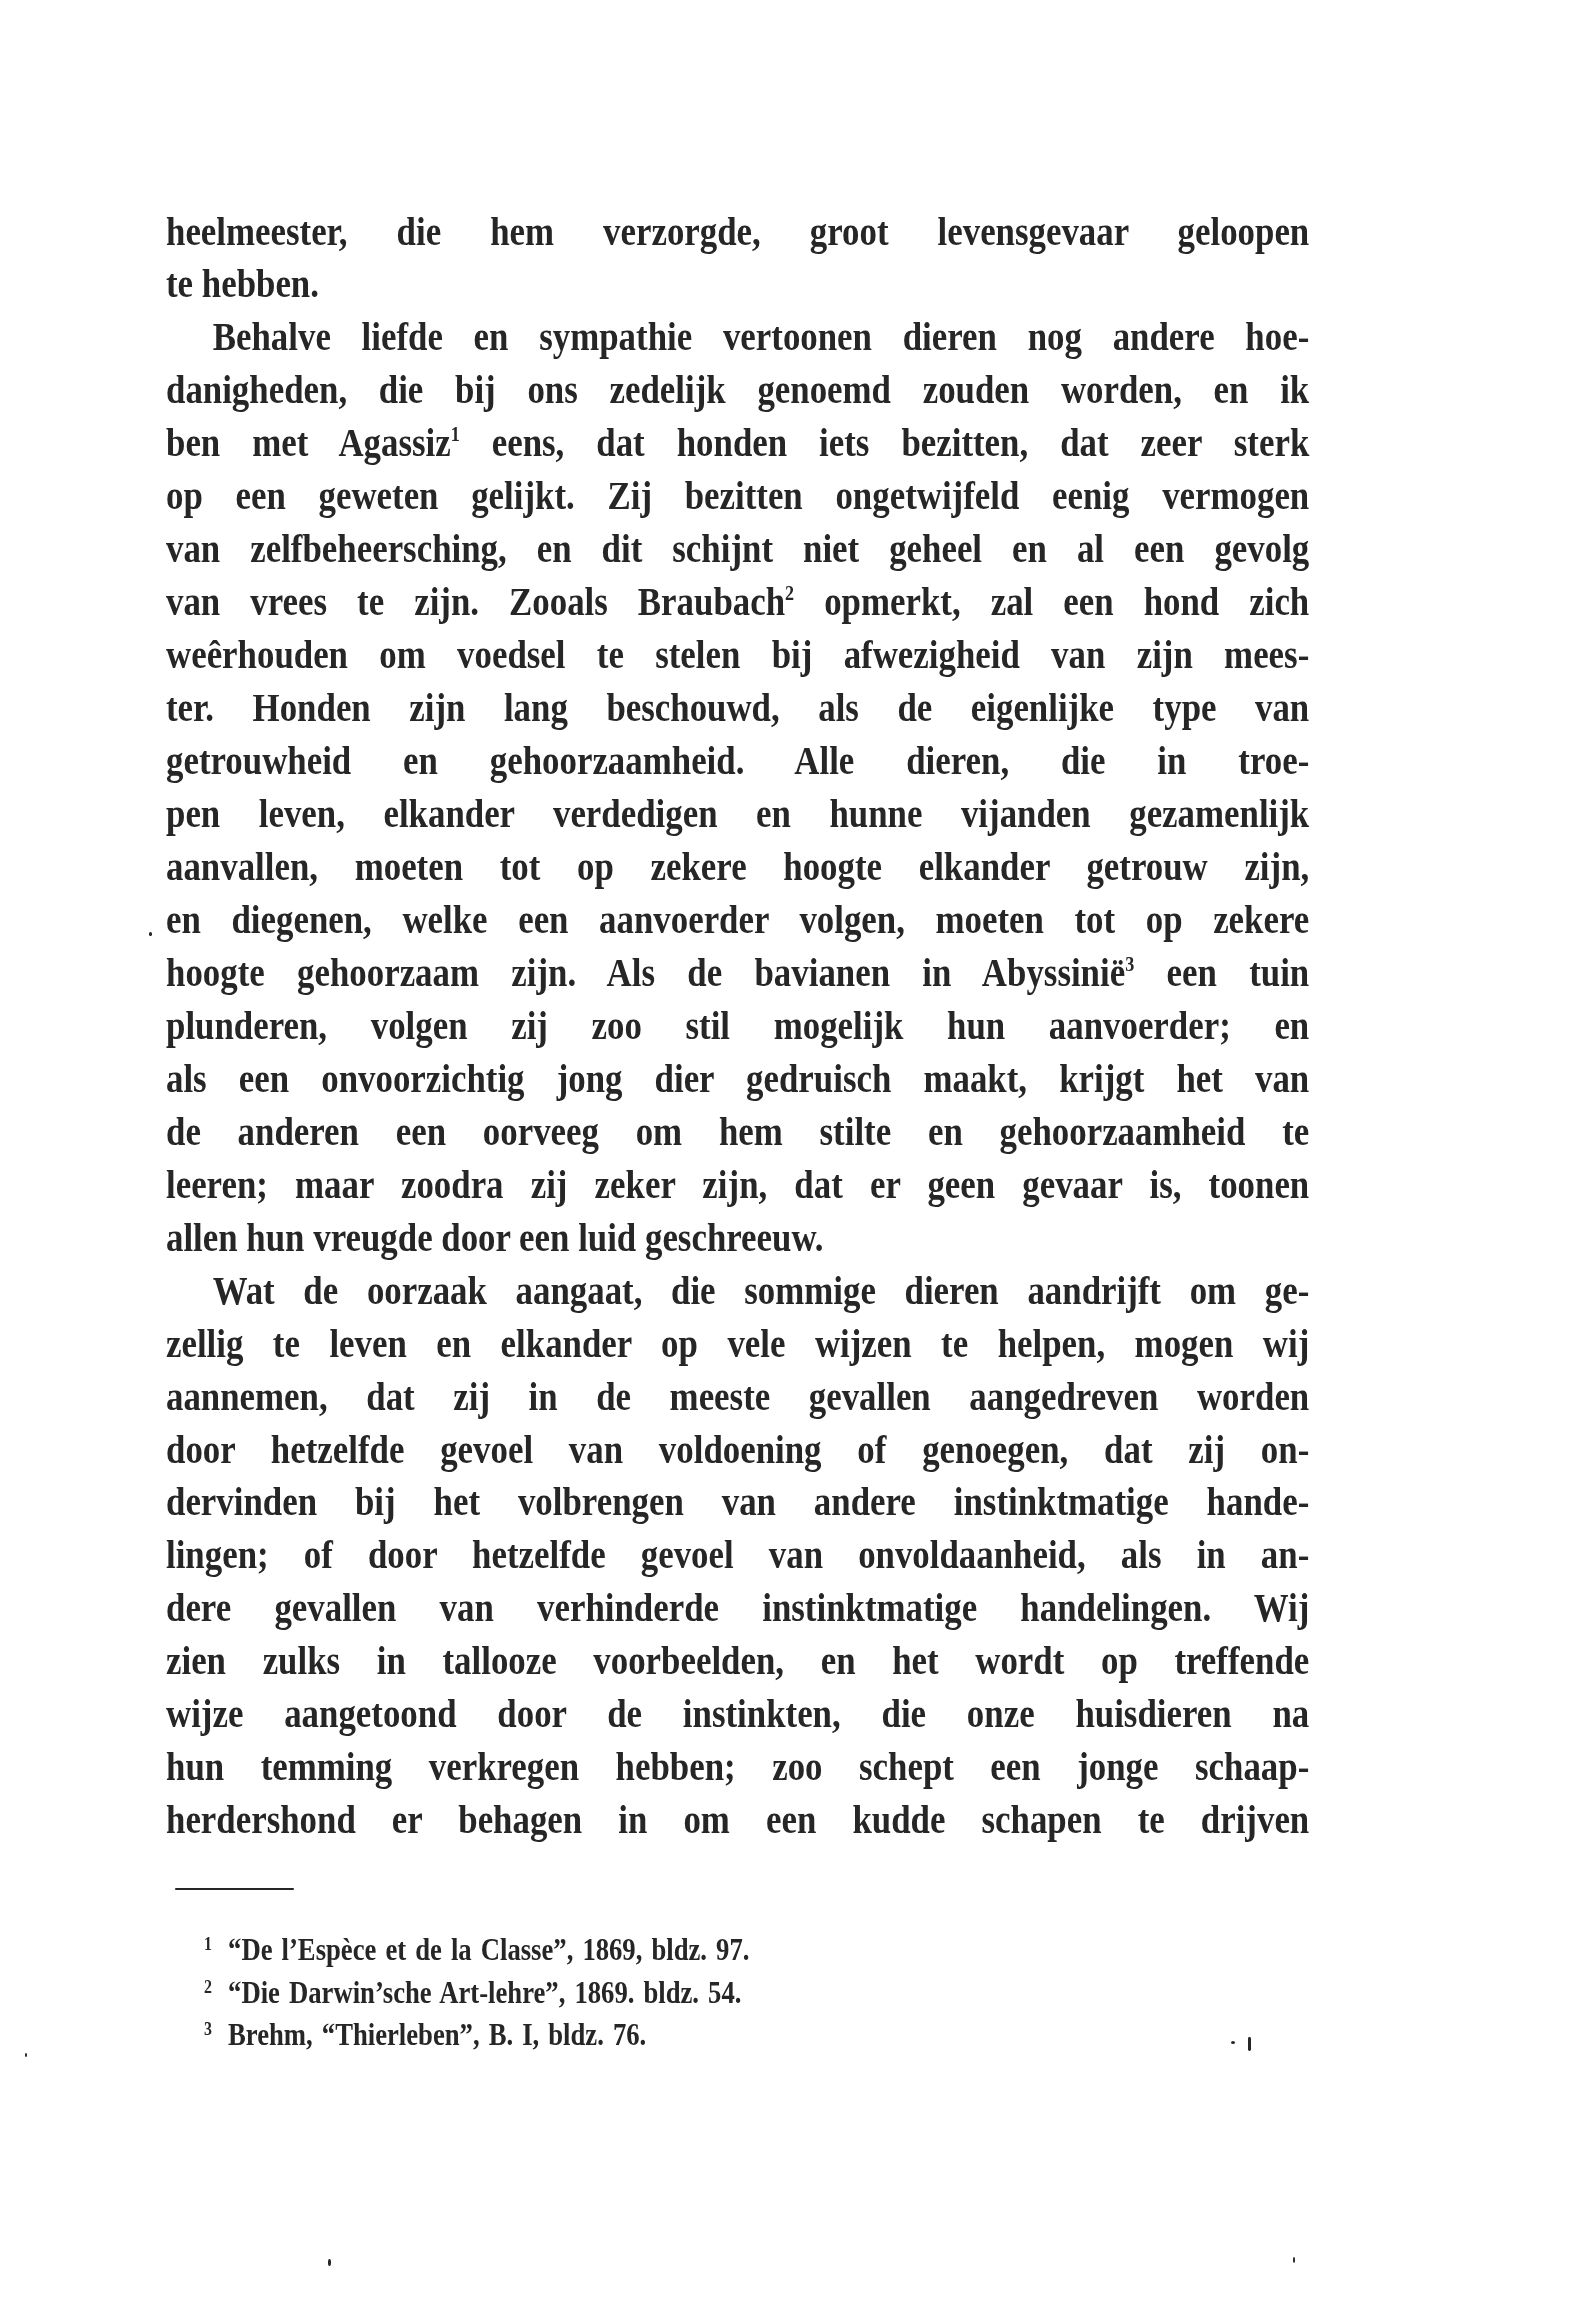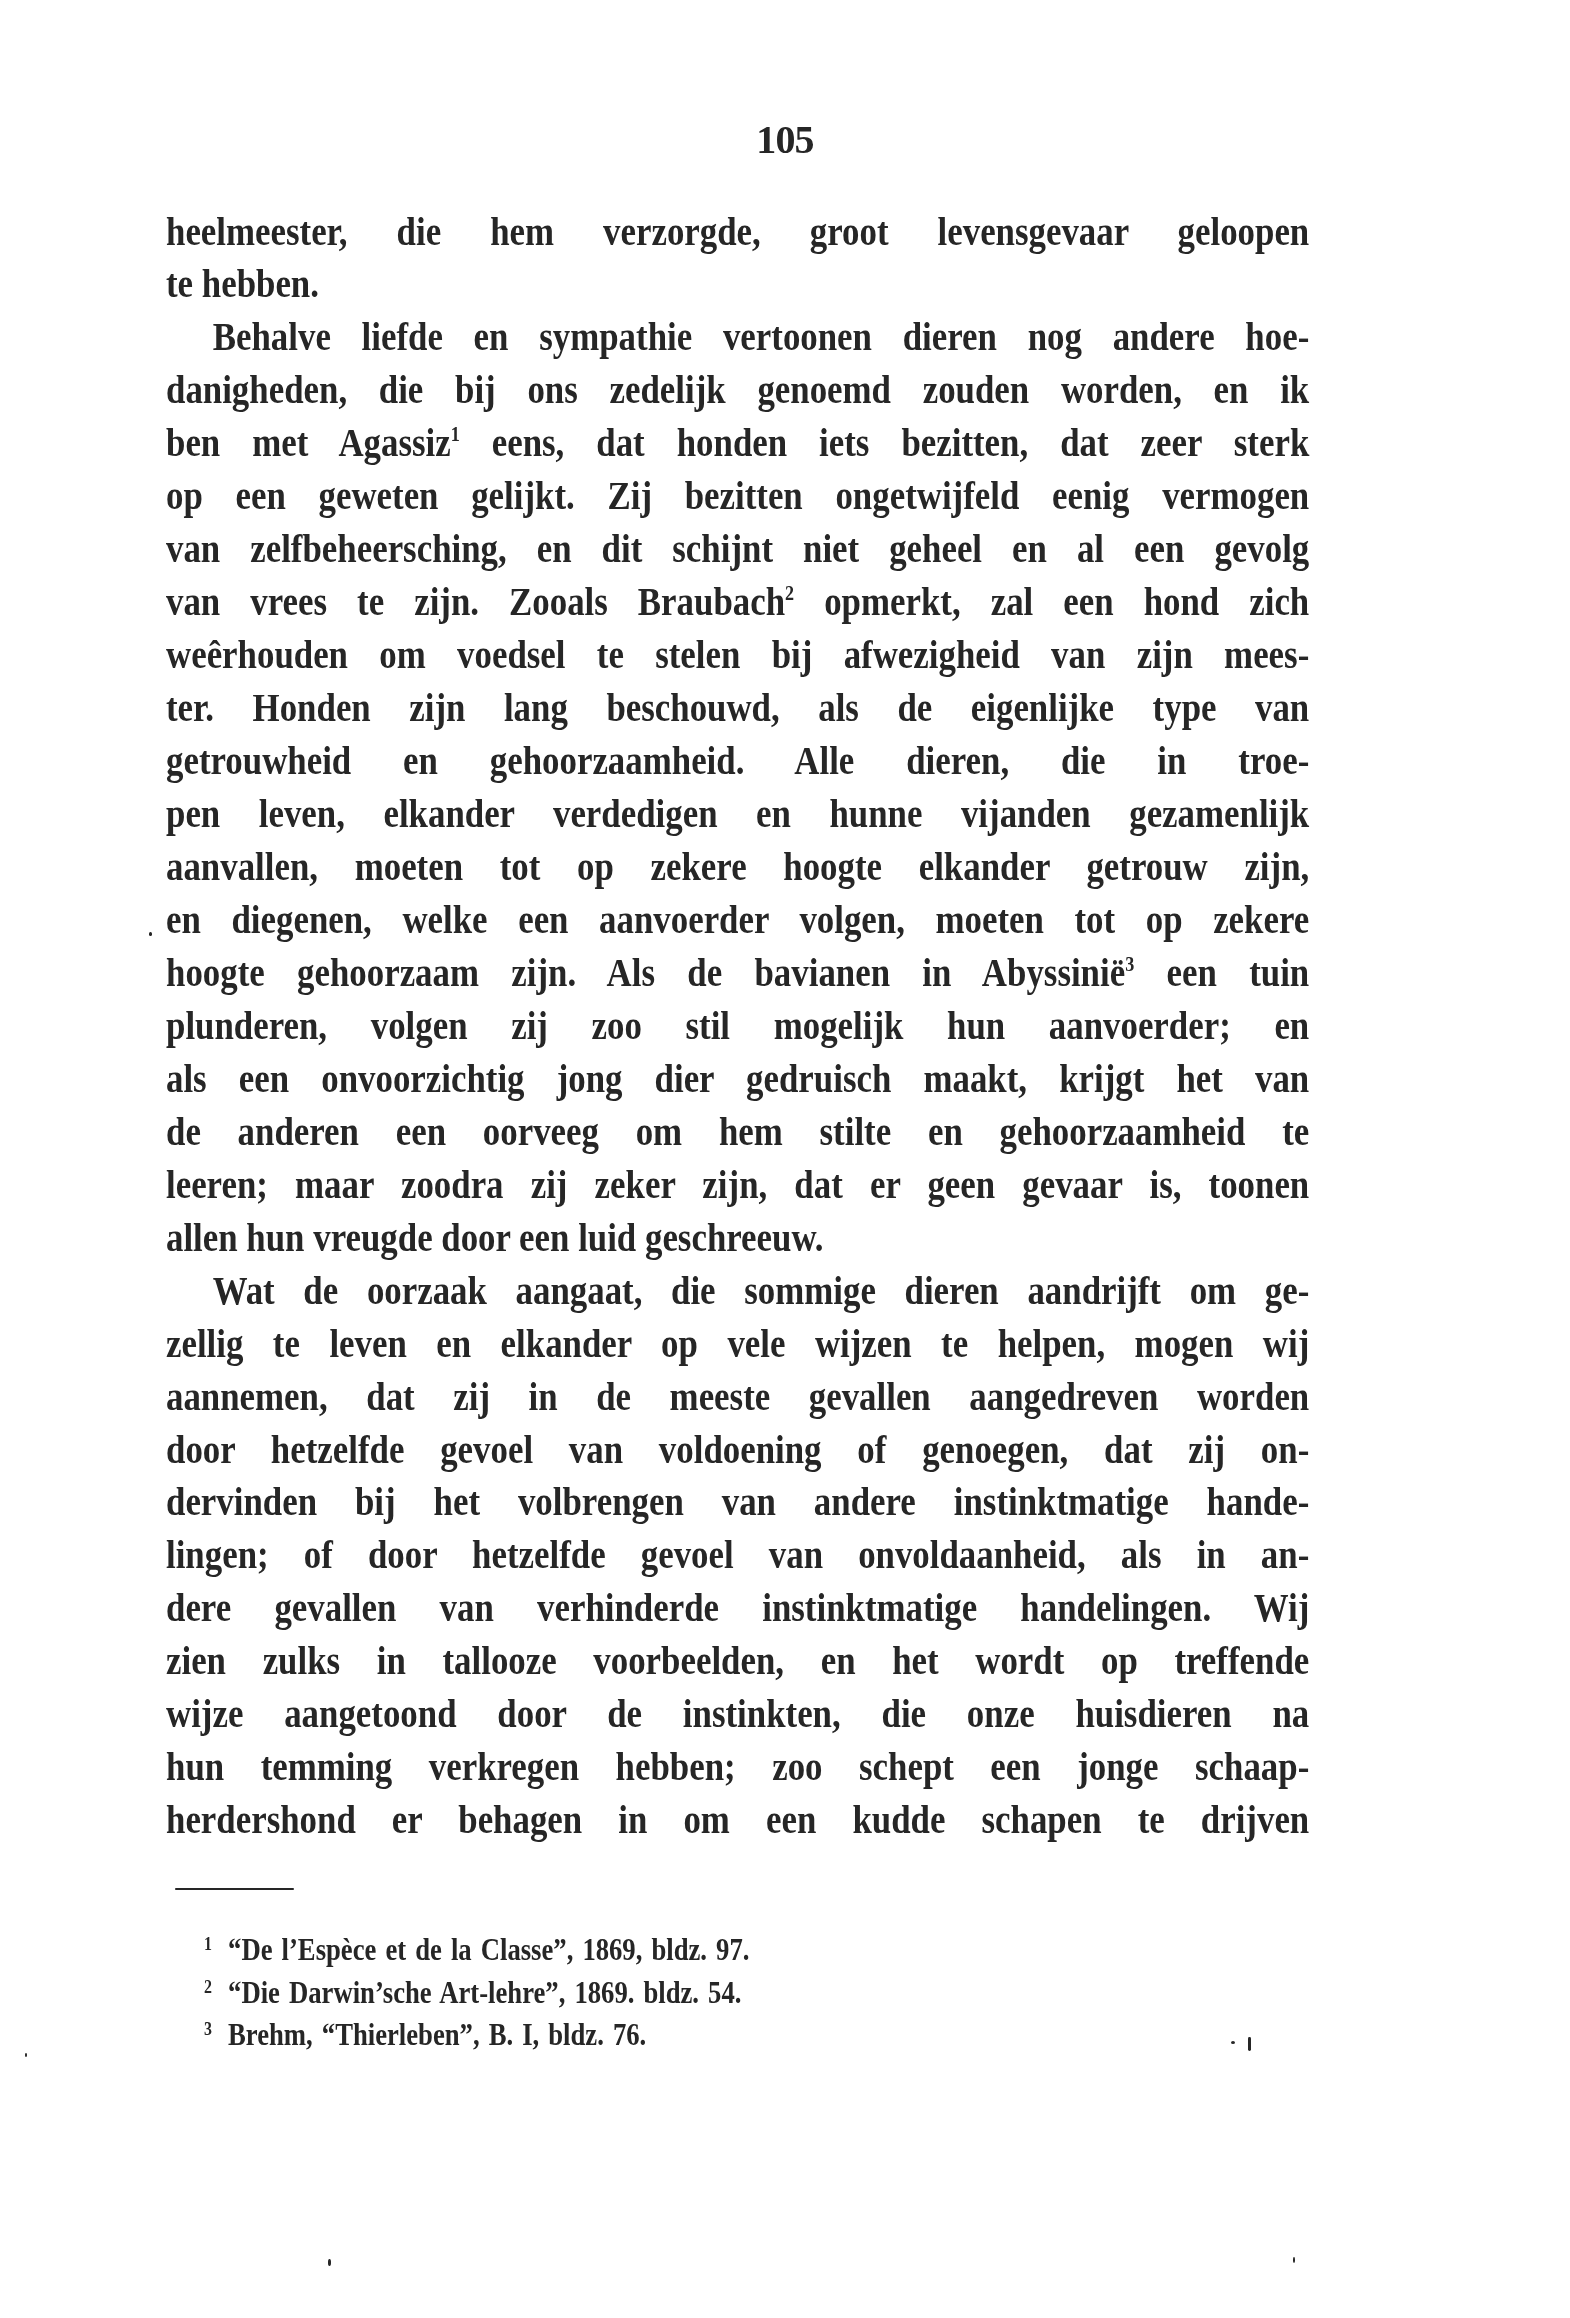--- a/index.html
+++ b/index.html
@@ -48,21 +48,20 @@
     word-spacing: 2.8px;
   }
   .fn .mark { display: inline-block; width: 28px; font-size: 18.5px; position: relative; top: -10.2px; }
   .speck { position: absolute; background: #262626; border-radius: 50%; }
 </style>
 </head>
 <body>
 
 <div class="page">
 
-  <div class="folio">105</div>
 
   <div class="body-block" id="body-block">
       <div class="line" style="top: 205px;">heelmeester,  die  hem  verzorgde,  groot  levensgevaar geloopen</div>
       <div class="line last" style="top: 257px;">te hebben.</div>
       <div class="line indent" style="top: 310px;">Behalve liefde en sympathie vertoonen dieren nog andere hoe-</div>
       <div class="line" style="top: 363px;">danigheden, die bij ons zedelijk genoemd zouden worden, en ik</div>
       <div class="line" style="top: 416px;"><span>ben met Agassiz</span><sup>1</sup><span> eens, dat honden iets bezitten, dat zeer sterk</span></div>
       <div class="line" style="top: 469px;">op een geweten gelijkt. Zij bezitten ongetwijfeld eenig vermogen</div>
       <div class="line" style="top: 522px;">van zelfbeheersching, en dit schijnt niet geheel en al een gevolg</div>
       <div class="line" style="top: 575px;"><span>van vrees te zijn. Zooals Braubach</span><sup>2</sup><span> opmerkt, zal een hond zich</span></div>

